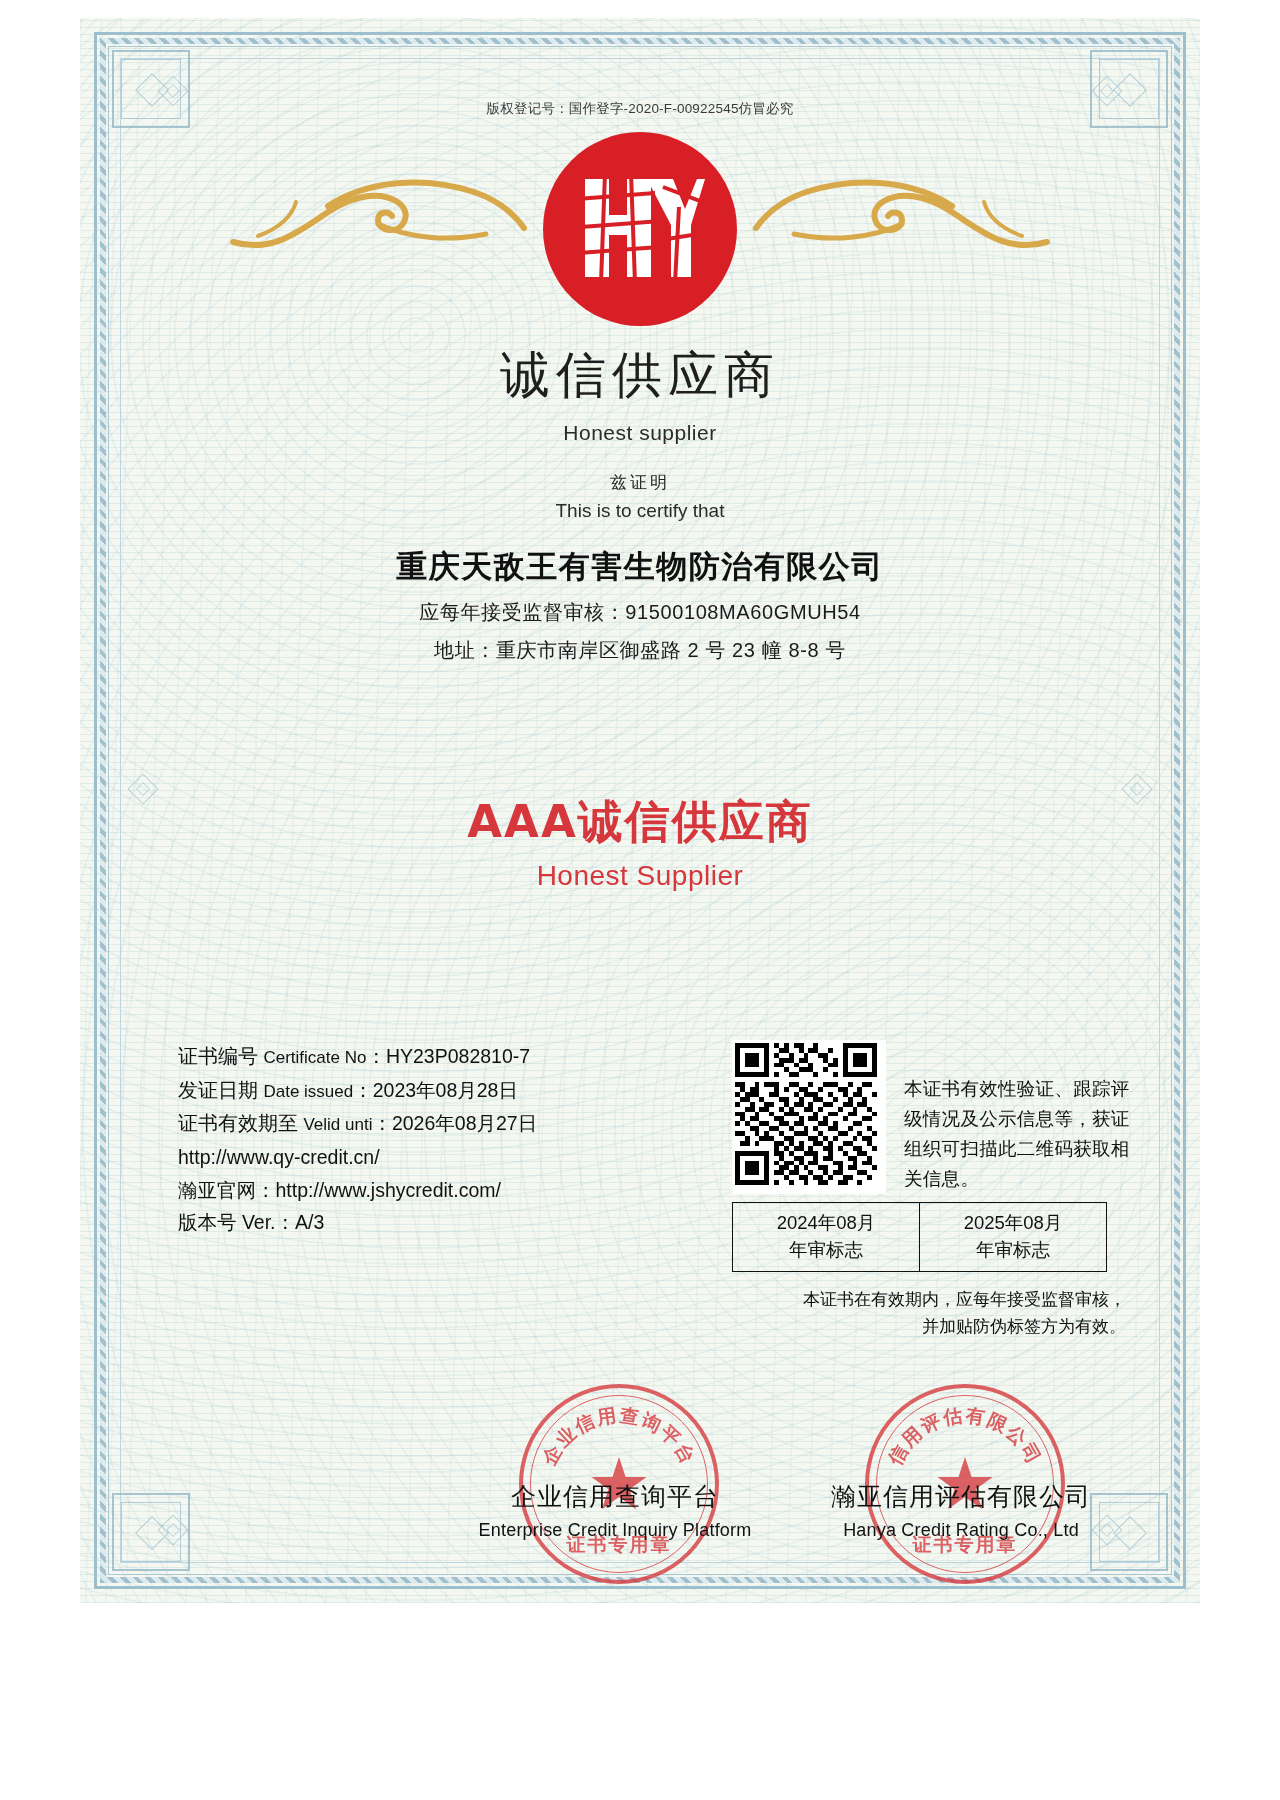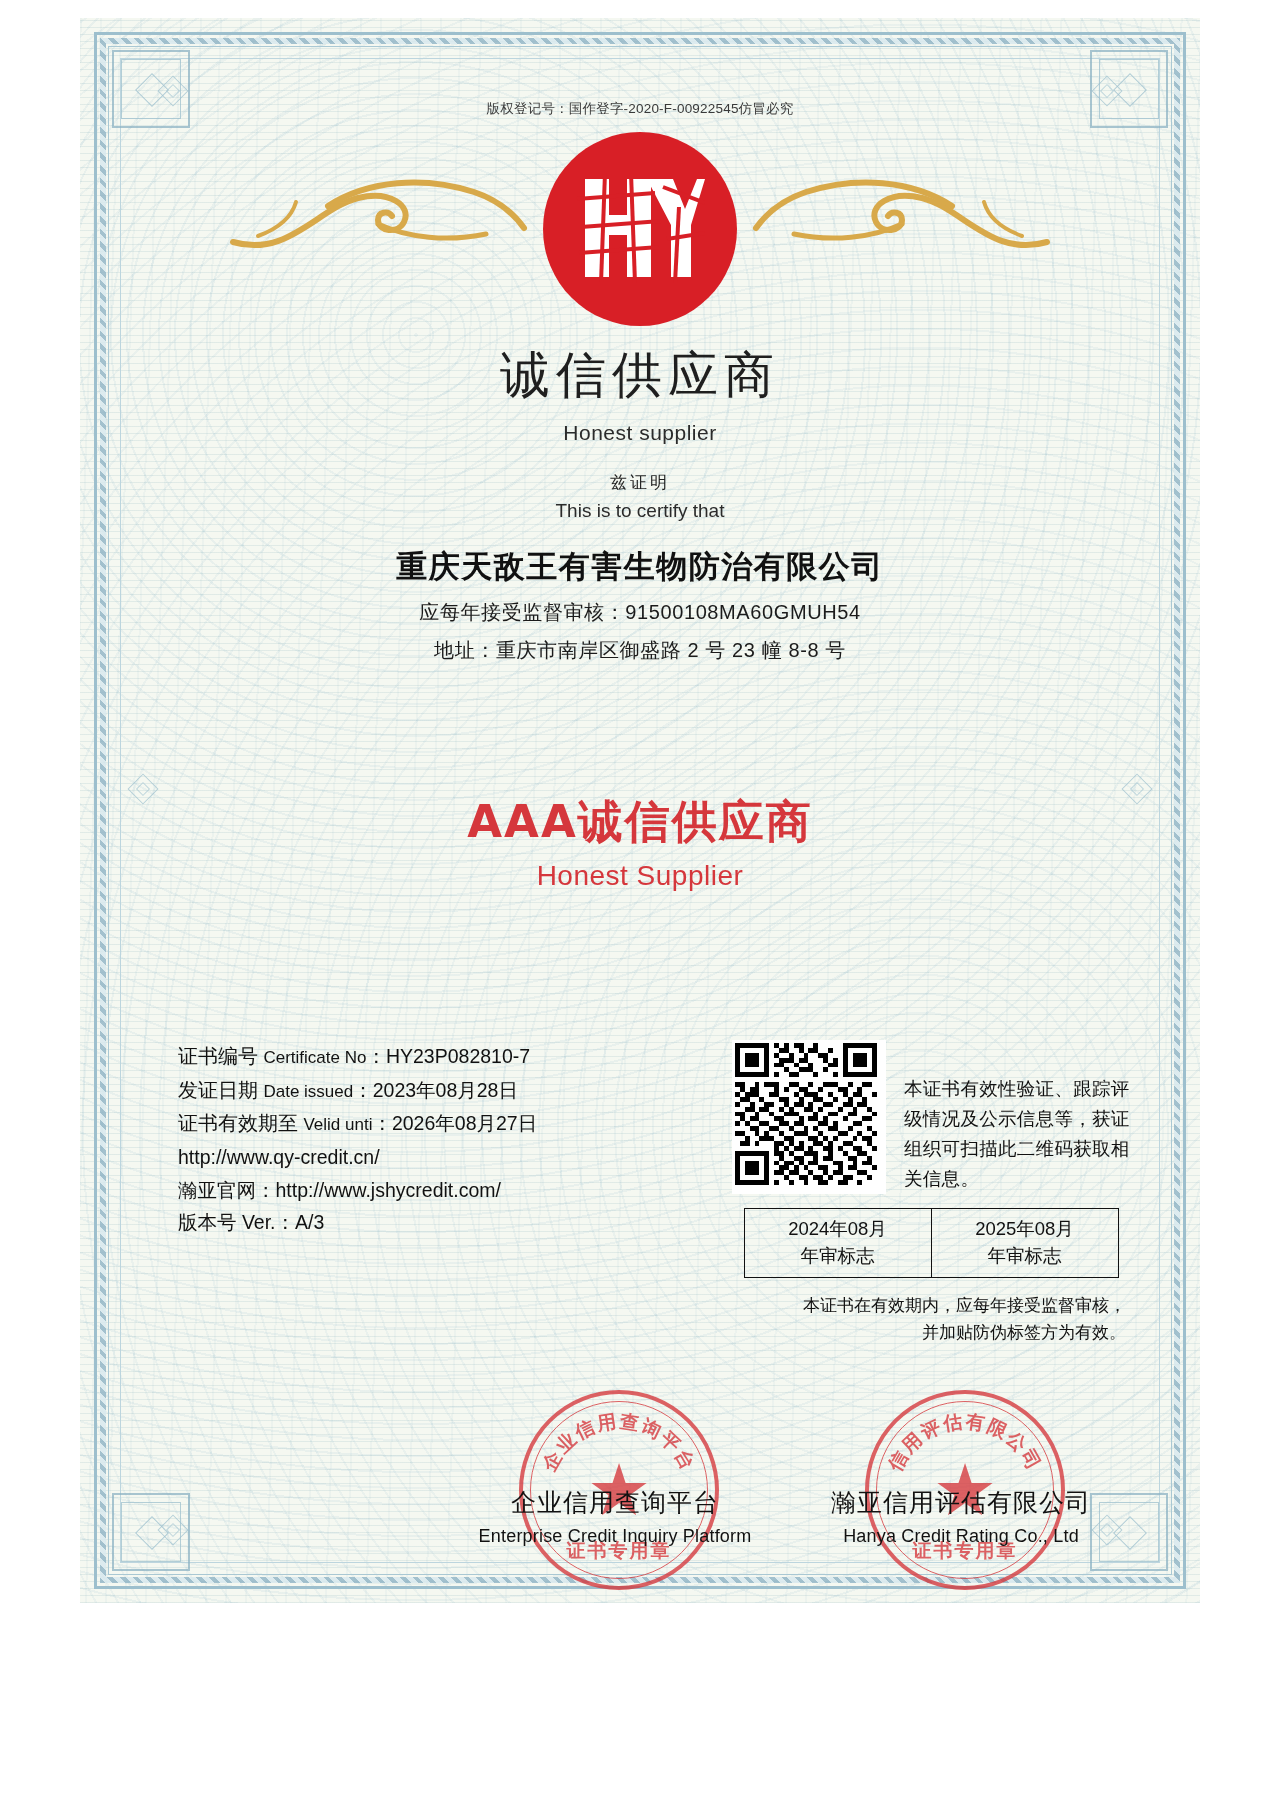--- a/index.html
+++ b/index.html
@@ -260,22 +260,21 @@
   .qr svg { display:block; }
   .qr-note {
     font-size: 18.5px;
     color: #111;
     line-height: 1.62;
     letter-spacing: .3px;
   }
   .year-boxes {
     display: flex;
     gap: 0;
-    margin-top: 14px;
-    justify-content: center;
+    margin-top: 8px;
   }
   .year-box {
     width: 186px;
     height: 68px;
     border: 1.5px solid #111;
     display: flex;
     flex-direction: column;
     align-items: center;
     justify-content: center;
     font-size: 18.5px;

